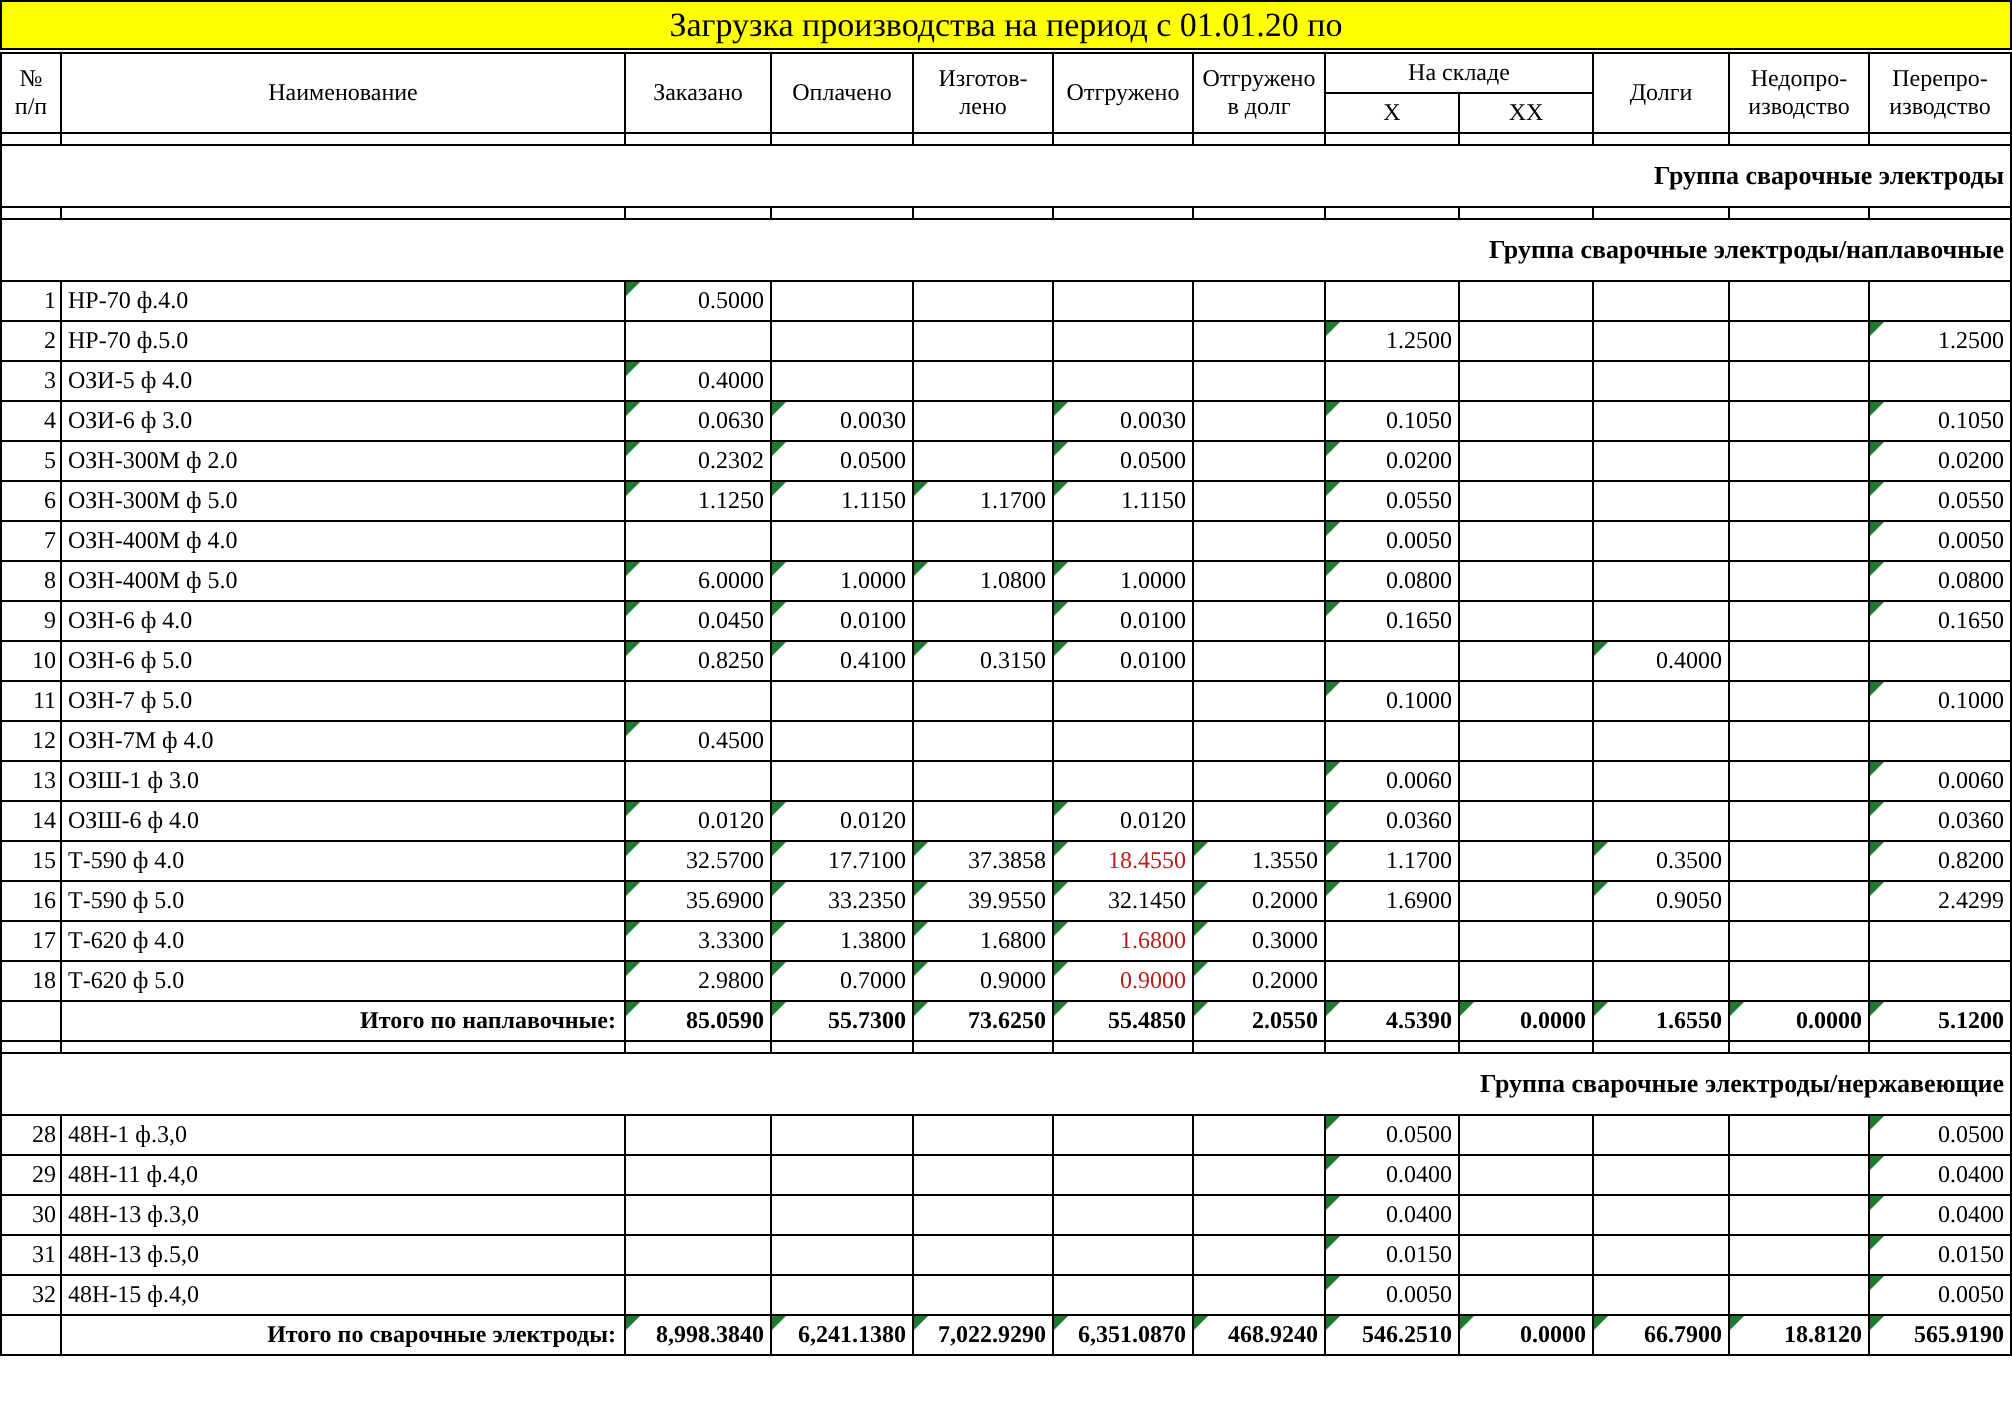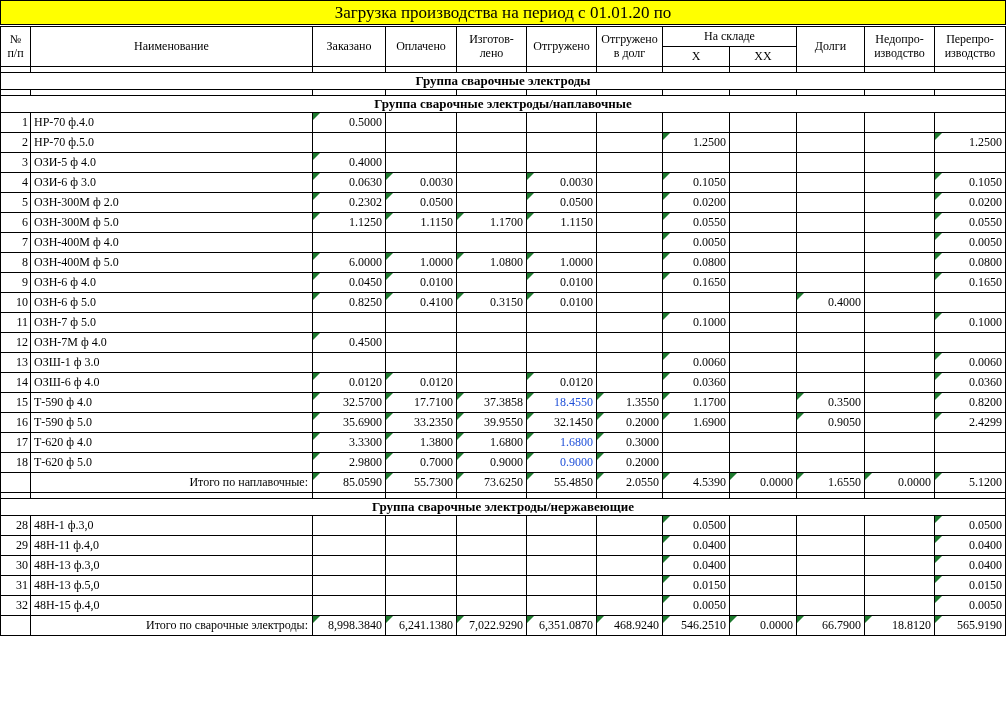--- a/index.html
+++ b/index.html
@@ -5,29 +5,29 @@
   html,body{margin:0;padding:0;background:#fff;}
   .page{width:1006px;height:703px;background:#fff;font-family:"Liberation Serif",serif;overflow:hidden;}
   .title-bar{box-sizing:border-box;width:1006px;height:25px;background:#FFFF00;border:1px solid #000;
     text-align:center;font-size:17px;line-height:23px;color:#000000;}
   table.report{border-collapse:collapse;table-layout:fixed;width:1005px;margin-top:1px;}
   th,td{border:1px solid #000;box-sizing:border-box;}
   thead th{font-weight:normal;font-size:12px;white-space:pre-line;line-height:1.15;padding:0 1px;
     vertical-align:middle;text-align:center;height:20px;background:#fff;}
   td{height:20px;font-size:12px;padding:0 3px;white-space:nowrap;overflow:hidden;vertical-align:middle;background:#fff;}
   tr.spacer td{height:6px;padding:0;}
-  tr.group td{font-weight:bold;font-size:13px;text-align:center;padding-left:3px;height:17px;}
+  tr.group td{font-weight:bold;font-size:13px;text-align:right;padding-left:3px;height:31px;}
   td.numcol{text-align:right;padding:0 2px;}
   td.name{text-align:left;}
   td.v{text-align:right;position:relative;}
   td.v.tri::before{content:"";position:absolute;left:0;top:0;width:0;height:0;
     border-top:7px solid #1E7A2E;border-right:7px solid transparent;}
-  tr.total td{font-weight:normal;}
+  tr.total td{font-weight:bold;}
   td.tlabel{text-align:right;padding-right:4px;font-weight:bold;}
-  td.red{color:#1d4ed8;}
+  td.red{color:#b91c1c;}
 </style>
 </head>
 <body>
 
 <div class="page">
   <div class="title-bar">Загрузка производства на период с 01.01.20 по</div>
 
   <table class="report">
     <colgroup>
       <col style="width:30px">

